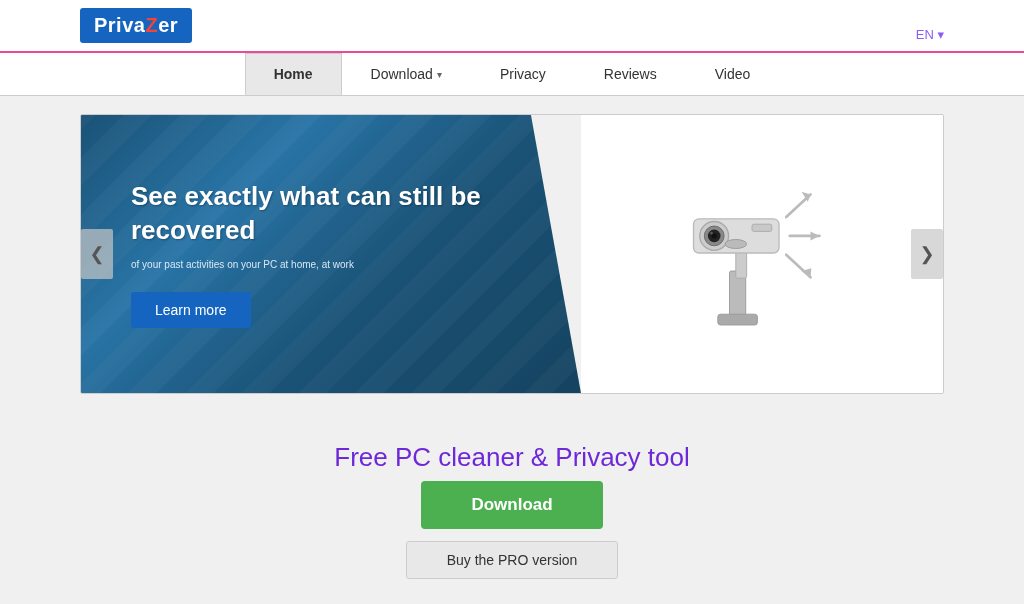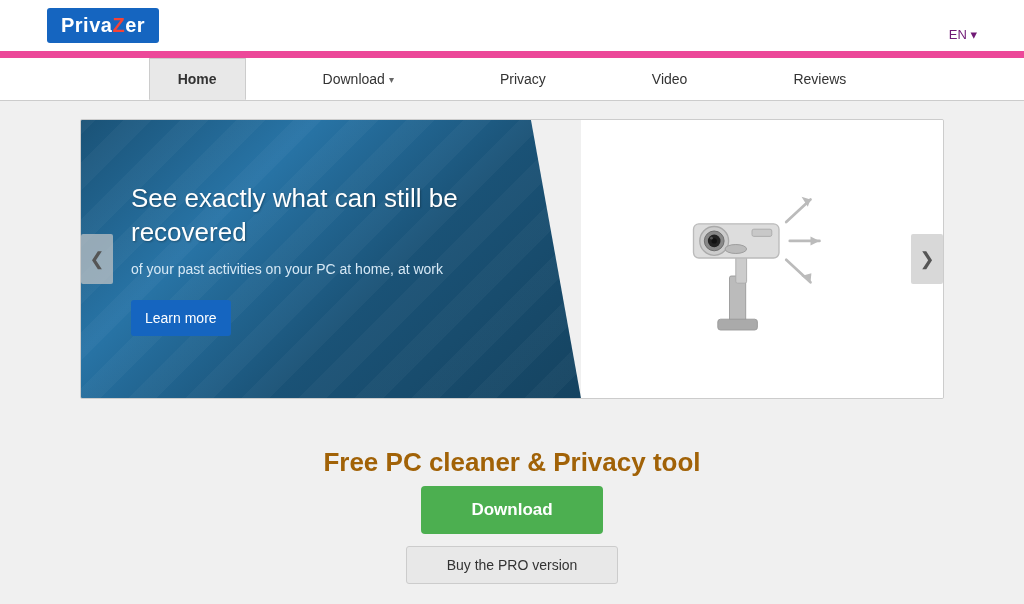--- a/index.html
+++ b/index.html
@@ -10,56 +10,55 @@
       min-height: 604px;
       overflow-x: hidden;
     }
 
     
     .top-bar {
       background: #fff;
       display: flex;
       justify-content: space-between;
       align-items: center;
-      padding: 8px 47px;
-      border-bottom: 7px solid #ec4899;
+      padding: 8px 80px;
+      border-bottom: 2px solid #ec4899;
     }
 
     .logo-container {
       background: #1565c0;
       padding: 6px 14px;
       border-radius: 3px;
       display: flex;
       align-items: center;
     }
     .logo-text {
       color: #fff;
       font-size: 20px;
       font-weight: bold;
       letter-spacing: 0.5px;
     }
     .logo-text .logo-z {
       color: #f44336;
     }
 
     .lang-selector {
-      color: #701a75;
+      color: #8b5cf6;
       font-size: 13px;
       cursor: pointer;
       margin-top: 18px;
     }
 
     
     .nav-bar {
       background: #fff;
       border-bottom: 1px solid #ccc;
       display: flex;
       justify-content: center;
       padding: 0 80px;
-      gap: 48px;
     }
     .nav-item {
       padding: 12px 28px;
       font-size: 14px;
       color: #333;
       cursor: pointer;
       border: 1px solid transparent;
       position: relative;
       display: flex;
       align-items: center;
@@ -108,42 +107,42 @@
         transparent,
         transparent 20px,
         rgba(255,255,255,0.03) 20px,
         rgba(255,255,255,0.03) 40px
       );
     }
 
     .hero-title {
       color: #fff;
       font-size: 26px;
-      font-weight: normal;
+      font-weight: bold;
       line-height: 1.3;
       margin-bottom: 10px;
       position: relative;
       z-index: 1;
       text-shadow: 1px 1px 2px rgba(0,0,0,0.3);
     }
 
     .hero-subtitle {
       color: #d6e8f5;
-      font-size: 14px;
+      font-size: 10px;
       line-height: 1.5;
       margin-bottom: 20px;
       position: relative;
       z-index: 1;
     }
 
     .learn-more-btn {
       background: #1565c0;
       color: #fff;
       border: none;
-      padding: 10px 14px;
+      padding: 10px 24px;
       font-size: 14px;
       cursor: pointer;
       border-radius: 3px;
       width: fit-content;
       position: relative;
       z-index: 1;
     }
 
     .hero-right {
       background: #fff;
@@ -183,22 +182,22 @@
     .carousel-arrow.right { right: 0; }
 
     
     .main-content {
       text-align: center;
       padding: 30px 80px 20px;
     }
 
     .main-title {
       font-size: 26px;
-      font-weight: bold;
-      color: #a16207;
+      font-weight: normal;
+      color: #6d28d9;
       margin-bottom: 8px;
     }
 
     .main-subtitle {
       font-size: 15px;
       color: #555;
       margin-bottom: 24px;
     }
 
     .download-btn {
@@ -253,24 +252,24 @@
     <span>Home</span>
   </div>
   <div class="nav-item">
     <span>Download</span>
     <span class="caret">▾</span>
   </div>
   <div class="nav-item">
     <span>Privacy</span>
   </div>
   <div class="nav-item">
+    <span>Reviews</span>
+  </div>
+  <div class="nav-item">
     <span>Video</span>
-  </div>
-  <div class="nav-item">
-    <span>Reviews</span>
   </div>
 </nav>
 
 <div class="hero-section">
   <button class="carousel-arrow left">
     <span>❮</span>
   </button>
 
   <div class="hero-left">
     <h1 class="hero-title">See exactly what can still be recovered</h1>

